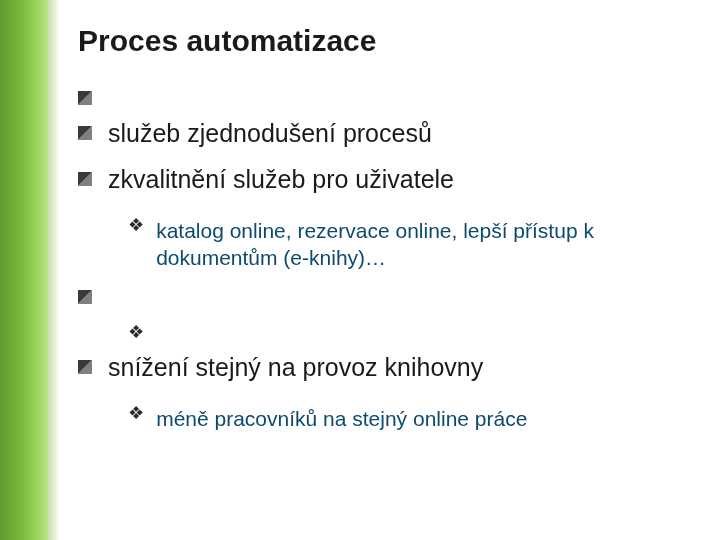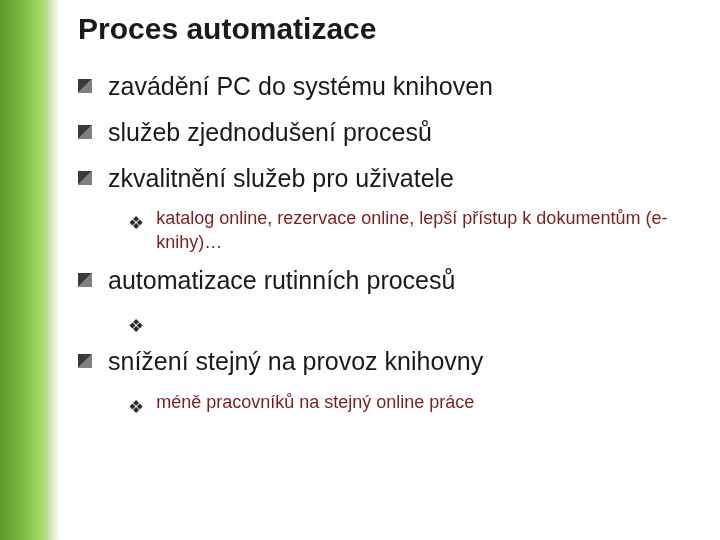--- a/index.html
+++ b/index.html
@@ -20,21 +20,21 @@
     position: absolute;
     right: -12px;
     top: 0;
     width: 12px;
     height: 540px;
     background: linear-gradient(90deg, rgba(140,190,80,0.5), rgba(255,255,255,0));
   }
   .content {
     position: absolute;
     left: 78px;
-    top: 12px;
+    top: 24px;
     right: 16px;
   }
   .title {
     font-size: 30px;
     font-weight: 700;
     color: #1a1a1a;
     margin-bottom: 24px;
   }
   .item {
     display: flex;
@@ -64,55 +64,54 @@
   .diamond {
     font-size: 18px;
     color: #2b2b2b;
     margin-right: 12px;
     margin-top: 3px;
     flex-shrink: 0;
     line-height: 1;
     padding-top: 4px;
   }
   .sub-text {
-    font-size: 18px;
-    color: #7f1d1d;
+    font-size: 21px;
+    color: #0c4a6e;
     line-height: 1.3;
+    margin-top: 8px;
   }
 </style>
 </head>
 <body>
 
 <div class="sidebar"></div>
 
 <div class="content">
   <h1 class="title">Proces automatizace</h1>
 
   <div class="item">
     <div class="square-bullet"></div>
-    <div class="item-text">zavádění PC do systému knihoven</div>
   </div>
 
   <div class="item">
     <div class="square-bullet"></div>
     <div class="item-text">služeb zjednodušení procesů</div>
   </div>
 
   <div class="item">
     <div class="square-bullet"></div>
     <div class="item-text">zkvalitnění služeb pro uživatele</div>
   </div>
   <div class="subitem">
     <div class="diamond">❖</div>
     <div class="sub-text">katalog online, rezervace online, lepší přístup k dokumentům (e-knihy)…</div>
   </div>
 
   <div class="item">
     <div class="square-bullet"></div>
-    <div class="item-text">automatizace rutinních procesů</div>
   </div>
   <div class="subitem">
     <div class="diamond">❖</div>
   </div>
 
   <div class="item">
     <div class="square-bullet"></div>
     <div class="item-text">snížení stejný na provoz knihovny</div>
   </div>
   <div class="subitem">

